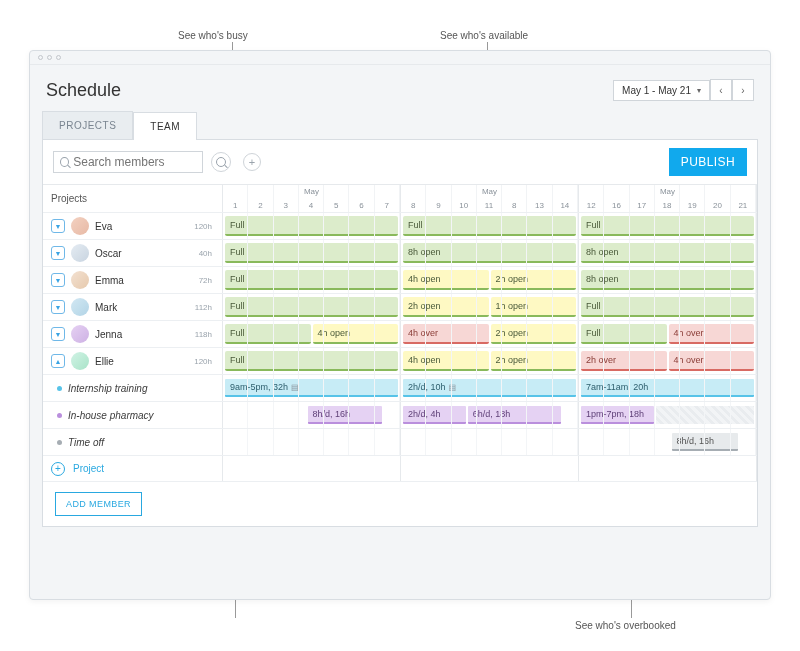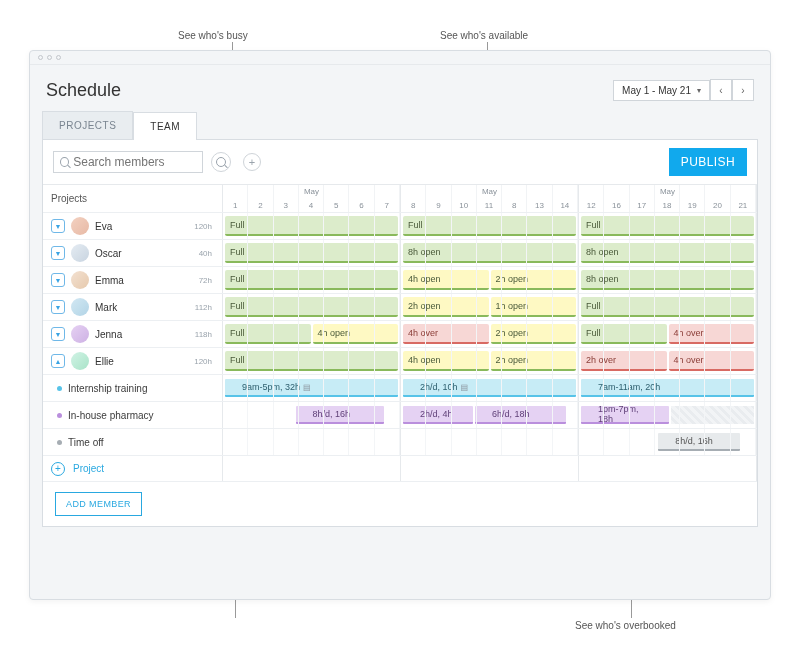--- a/index.html
+++ b/index.html
@@ -63,25 +63,25 @@
 .row .left .name { font-size:10px; color:#333; }
 .row .left .hours { position:absolute; right:10px; font-size:8px; color:#9aa3ac; }
 .member-row .right .week { padding:3px 2px; display:flex; gap:2px; }
 .bar { height:20px; border-radius:2px; font-size:9px; display:flex; align-items:center; padding:0 5px; color:#4a5a3a; white-space:nowrap; overflow:hidden; }
 .bar.full { background:#dceccb; border-bottom:2px solid #89b95b; flex:1; }
 .bar.open { background:#fef9c3; border-bottom:2px solid #89b95b; }
 .bar.over { background:#f7d7d5; border-bottom:2px solid #d86a63; color:#8a3d37; }
 .bar.half { flex:1; }
 
 
-.sub-row .left { padding-left:14px; }
+.sub-row .left { padding-left:14px;font-style:italic; }
 .bullet { width:5px; height:5px; border-radius:50%; background:#57c3e8; }
 .bullet.purple { background:#ba8fdd; }
 .bullet.grey { background:#a6adb3; }
-.task-bar { height:18px; display:flex; align-items:center; padding:0 17px; font-size:9px; border-radius:1px; }
+.task-bar { height:18px; display:flex; align-items:center; padding:0 5px; font-size:9px; border-radius:1px; }
 .task-bar.cyan { background:#c7ecf6; border-bottom:2px solid #57c3e8; color:#2e5f6e; }
 .task-bar.purple { background:#e5d2f3; border-bottom:2px solid #ba8fdd; color:#5e3f77; }
 .task-bar.grey { background:#e7eaec; border-bottom:2px solid #a6adb3; color:#555; }
 .sub-row .right .week { padding:4px 2px; display:flex; gap:2px; }
 .stripe { background:repeating-linear-gradient(45deg,#f2f4f6,#f2f4f6 3px,#e9ecef 3px,#e9ecef 6px); flex:1; height:18px; }
 
 
 .add-project-row .left { color:#29a8e0; gap:8px; }
 .plus-circ { width:14px; height:14px; border:1.3px solid #29a8e0; border-radius:50%; display:flex; align-items:center; justify-content:center; font-size:10px; }
 .add-member-btn { margin:10px 12px; border:1px solid #29a8e0; color:#29a8e0; background:#fff; padding:6px 10px; font-size:9px; letter-spacing:0.4px; }

